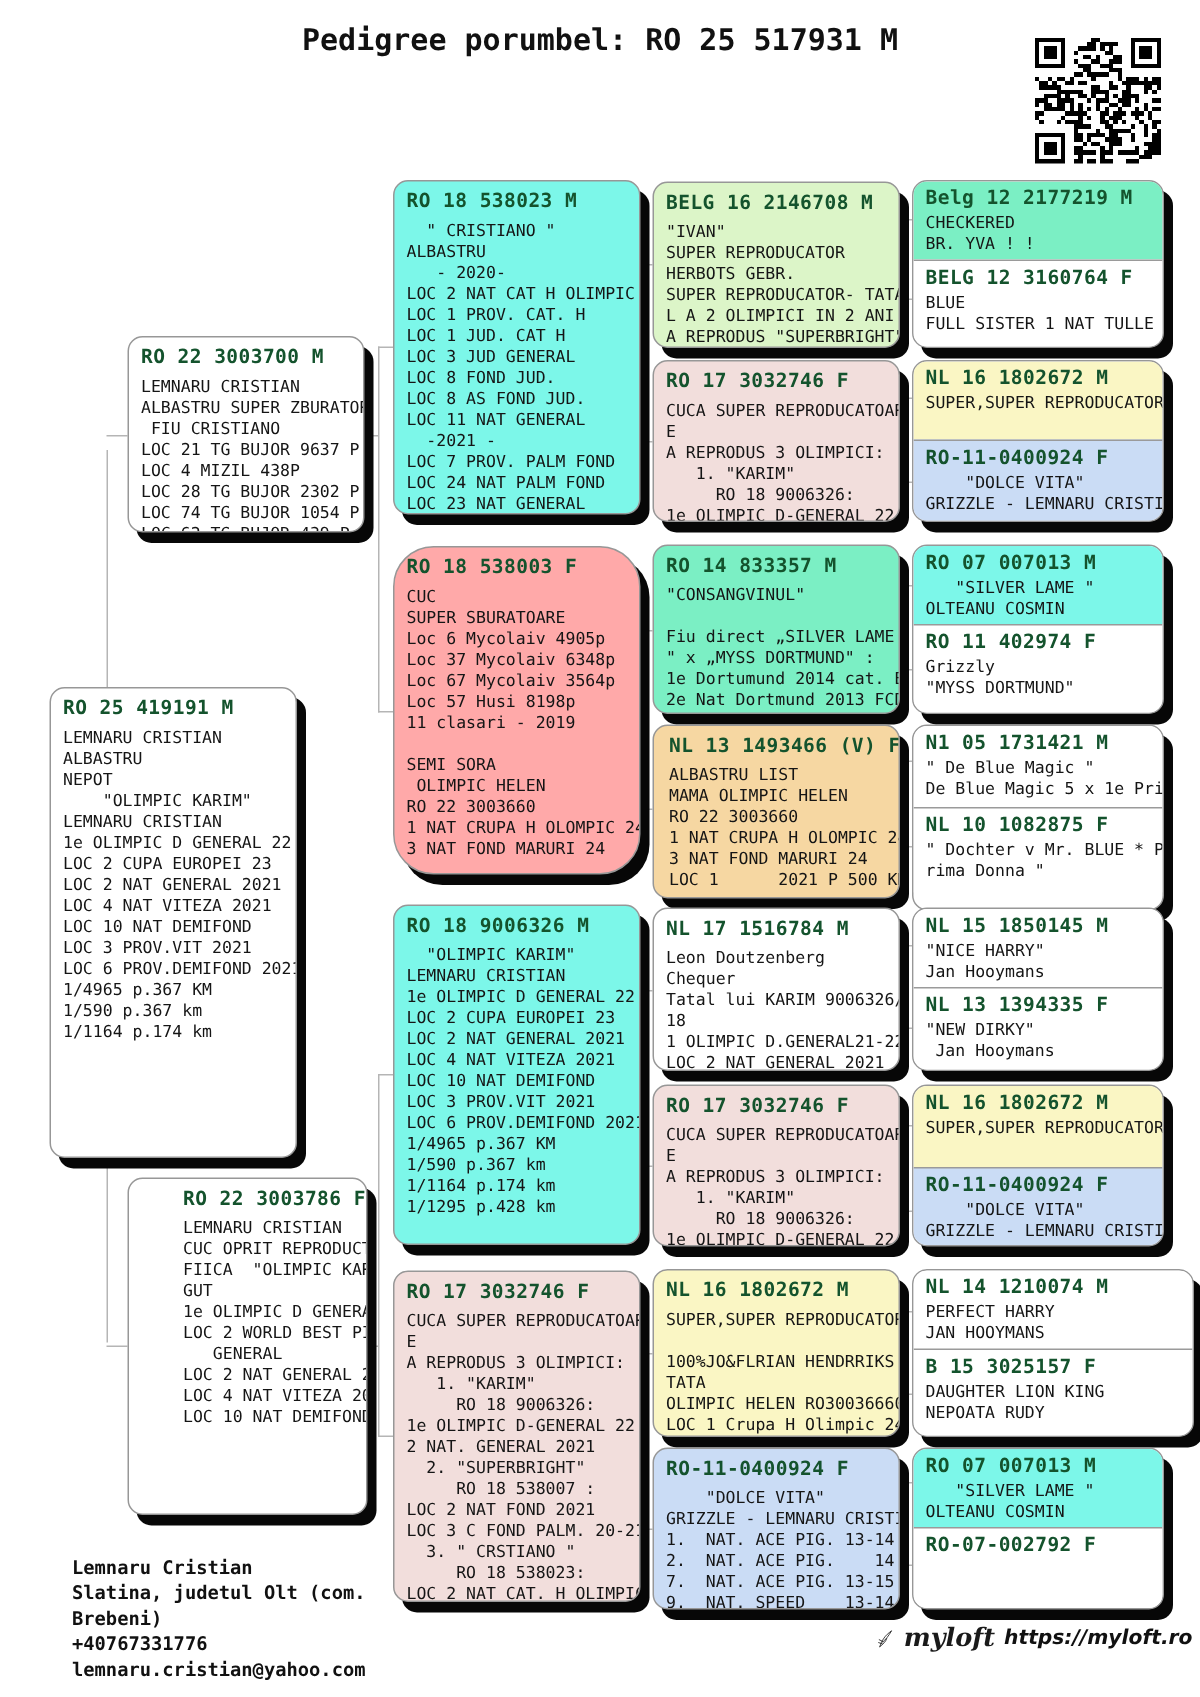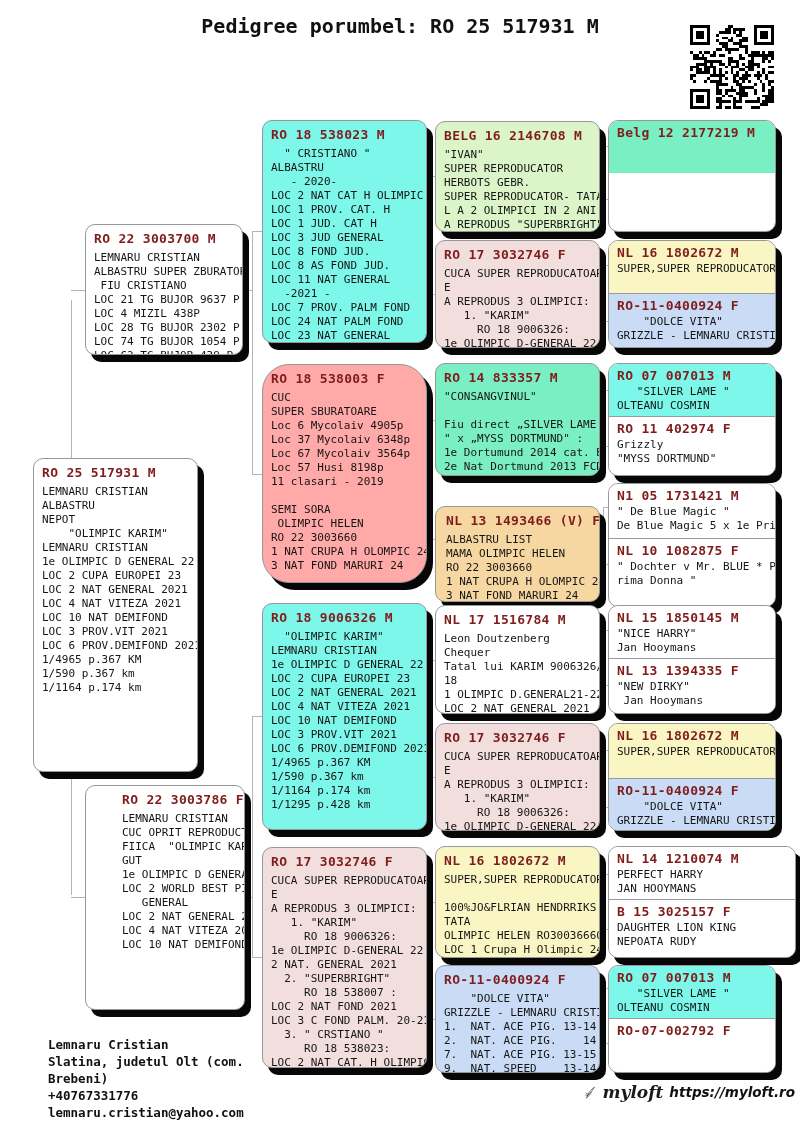--- a/index.html
+++ b/index.html
@@ -3,21 +3,21 @@
 <meta charset="utf-8">
 <style>
   html,body{margin:0;padding:0;background:#ffffff;}
   #page{position:relative;width:800px;height:1131px;background:#ffffff;overflow:hidden;
         font-family:"DejaVu Sans Mono",monospace;}
   #title{position:absolute;left:0;top:14px;width:800px;text-align:center;
          font:bold 20px "DejaVu Sans Mono",monospace;color:#111;letter-spacing:0px;}
   #qr{position:absolute;left:690px;top:25px;width:84px;height:84px;}
   .box{position:absolute;box-sizing:border-box;border:1px solid #979797;border-radius:10px;
        box-shadow:6px 7px 0 #070707;padding:6px 8px 2px 8px;overflow:hidden;background:#fff;z-index:2;}
-  .ring{font:bold 13px "DejaVu Sans Mono",monospace;color:#7f1d1d;letter-spacing:0.3px;
+  .ring{font:bold 13px "DejaVu Sans Mono",monospace;color:#14532d;letter-spacing:0.3px;
         margin-bottom:5px;white-space:pre;}
   .lines{font:11px/14px "DejaVu Sans Mono",monospace;color:#151515;white-space:pre;}
   .pair{position:absolute;box-sizing:border-box;border:1px solid #979797;border-radius:10px;
         box-shadow:6px 7px 0 #070707;overflow:hidden;z-index:2;background:#fff;}
   .half{box-sizing:border-box;padding:4px 8px 1px 8px;overflow:hidden;}
   .half + .half{border-top:1px solid #9a9a9a;}
   .half .ring{margin-bottom:2px;}
   .bg-white{background:#ffffff;}
   .bg-cyan{background:#7cf7e9;}
   .bg-mint{background:#7befc4;}
@@ -412,21 +412,21 @@
       <div class="seg" style="left: 600px; top: 902px; width: 3px; height: 1px;"></div>
       <div class="seg" style="left: 603px; top: 874px; width: 5px; height: 1px;"></div>
       <div class="seg" style="left: 603px; top: 929px; width: 5px; height: 1px;"></div>
       <div class="seg" style="left: 603px; top: 988px; width: 1px; height: 56px;"></div>
       <div class="seg" style="left: 600px; top: 1019px; width: 3px; height: 1px;"></div>
       <div class="seg" style="left: 603px; top: 988px; width: 5px; height: 1px;"></div>
       <div class="seg" style="left: 603px; top: 1043px; width: 5px; height: 1px;"></div>
     </div>
 
   <div class="box bg-white" style="left:33px;top:458px;width:165px;height:314px;z-index:3;">
-    <div class="ring">RO 25 517931 M</div>
+    <div class="ring">RO 25 419191 M</div>
     <div class="lines">LEMNARU CRISTIAN
 ALBASTRU
 NEPOT
     "OLIMPIC KARIM"
 LEMNARU CRISTIAN
 1e OLIMPIC D GENERAL 22
 LOC 2 CUPA EUROPEI 23
 LOC 2 NAT GENERAL 2021
 LOC 4 NAT VITEZA 2021
 LOC 10 NAT DEMIFOND
@@ -549,21 +549,21 @@
   </div>
   <div class="box bg-mint" style="left:435px;top:363px;width:165px;height:113px;">
     <div class="ring">RO 14 833357 M</div>
     <div class="lines">"CONSANGVINUL"
 
 Fiu direct „SILVER LAME
 " x „MYSS DORTMUND" :
 1e Dortumund 2014 cat. B
 2e Nat Dortmund 2013 FCD</div>
   </div>
-  <div class="box bg-tan" style="left:435px;top:506px;width:165px;height:96px;padding-left:10px;">
+  <div class="box bg-tan" style="left:435px;top:483px;width:165px;height:116px;padding-left:10px;">
     <div class="ring">NL 13 1493466 (V) F</div>
     <div class="lines">ALBASTRU LIST
 MAMA OLIMPIC HELEN
 RO 22 3003660
 1 NAT CRUPA H OLOMPIC 24
 3 NAT FOND MARURI 24
 LOC 1      2021 P 500 KM</div>
   </div>
   <div class="box bg-white" style="left:435px;top:605px;width:165px;height:109px;">
     <div class="ring">NL 17 1516784 M</div>
@@ -598,20 +598,27 @@
 GRIZZLE - LEMNARU CRISTI
 1.  NAT. ACE PIG. 13-14
 2.  NAT. ACE PIG.    14
 7.  NAT. ACE PIG. 13-15
 9.  NAT. SPEED    13-14</div>
   </div>
 
   <div class="pair" style="left:608px;top:120px;width:168px;height:112px;">
     <div class="half bg-mint" style="height:52px;">
       <div class="ring">Belg 12 2177219 M</div>
+      <div class="lines">CHECKERED
+BR. YVA ! !</div>
+    </div>
+    <div class="half bg-white" style="height:59px;">
+      <div class="ring">BELG 12 3160764 F</div>
+      <div class="lines">BLUE
+FULL SISTER 1 NAT TULLE</div>
     </div>
   </div>
   <div class="pair" style="left:608px;top:240px;width:168px;height:108px;">
     <div class="half bg-yellow" style="height:52px;">
       <div class="ring">NL 16 1802672 M</div>
       <div class="lines">SUPER,SUPER REPRODUCATOR</div>
     </div>
     <div class="half bg-blue" style="height:55px;">
       <div class="ring">RO-11-0400924 F</div>
       <div class="lines">    "DOLCE VITA"

